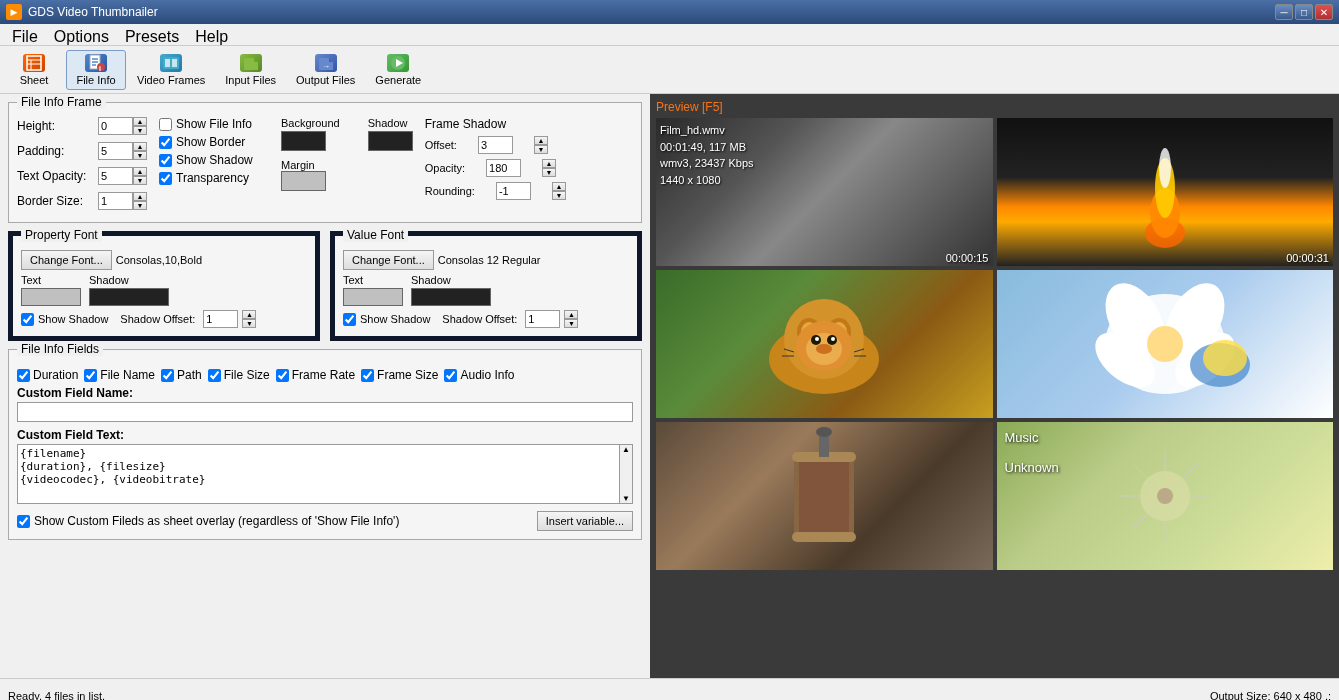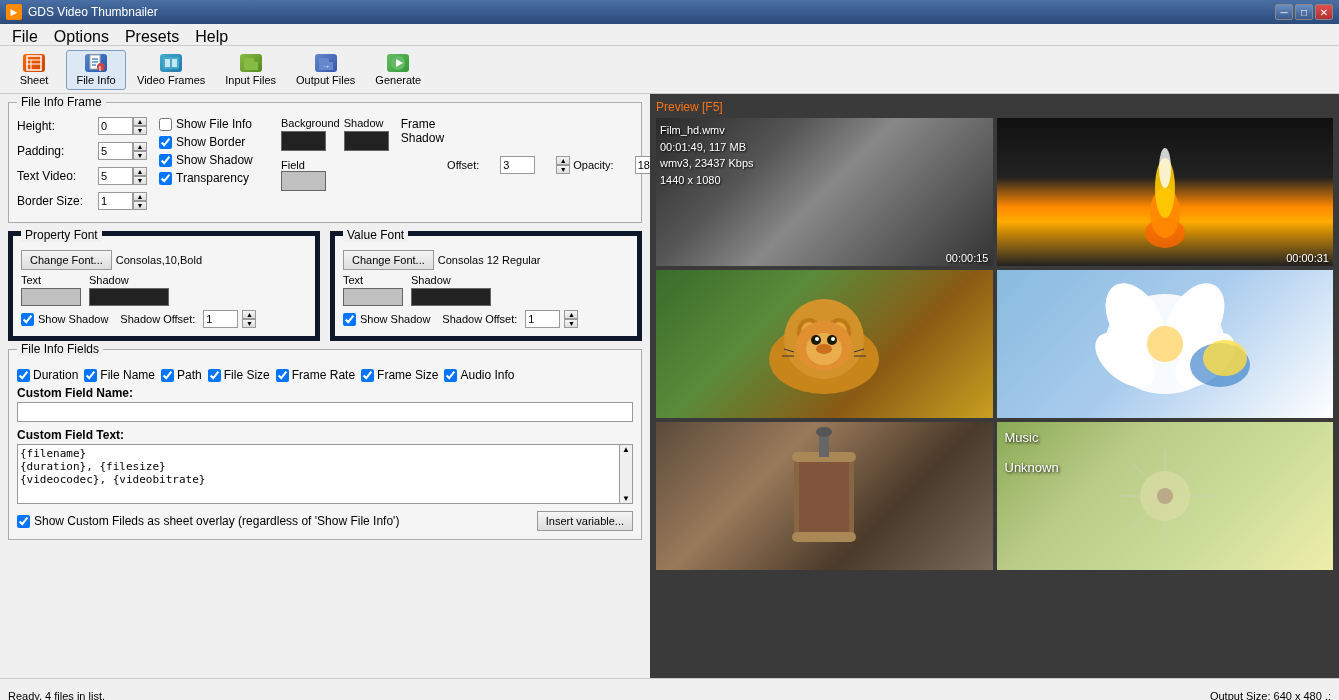--- a/index.html
+++ b/index.html
@@ -260,21 +260,21 @@
               <span class="form-label">Padding:</span>
               <div class="num-input-group">
                 <input class="num-input" type="text" value="5" style="">
                 <div class="spin-btns">
                   <div class="spin-btn">▲</div>
                   <div class="spin-btn">▼</div>
                 </div>
               </div>
             </div>
             <div class="form-row">
-              <span class="form-label">Text Video:</span>
+              <span class="form-label">Text Opacity:</span>
               <div class="num-input-group">
                 <input class="num-input" type="text" value="5" style="">
                 <div class="spin-btns">
                   <div class="spin-btn">▲</div>
                   <div class="spin-btn">▼</div>
                 </div>
               </div>
             </div>
             <div class="form-row">
               <span class="form-label">Border Size:</span>
@@ -301,37 +301,37 @@
               <input type="checkbox" checked="" style="">
               <span>Show Shadow</span>
             </label>
             <label class="checkbox-row">
               <input type="checkbox" checked="" style="">
               <span>Transparency</span>
             </label>
           </div>
 
           <div style="display:flex; flex-direction:column; gap:4px;">
-            <div style="display:flex; gap:4px;">
+            <div style="display:flex; gap:28px;">
               <div>
                 <div class="color-col-label">Background</div>
                 <div class="color-swatch dark"></div>
               </div>
               <div>
                 <div class="color-col-label">Shadow</div>
                 <div class="color-swatch dark"></div>
               </div>
             </div>
             <div>
-              <div class="border-label">Field</div>
+              <div class="border-label">Margin</div>
               <div class="color-swatch light-gray"></div>
             </div>
           </div>
 
-          <div style="display:flex; flex-direction:row; gap:3px; min-width:110px;">
+          <div style="display:flex; flex-direction:column; gap:3px; min-width:110px;">
             <div style="font-size:12px; margin-bottom:2px;">Frame Shadow</div>
             <div class="frame-shadow-row">
               <span>Offset:</span>
               <input class="frame-shadow-input" type="text" value="3" style="">
               <div class="spin-btns">
                 <div class="spin-btn">▲</div>
                 <div class="spin-btn">▼</div>
               </div>
             </div>
             <div class="frame-shadow-row">

